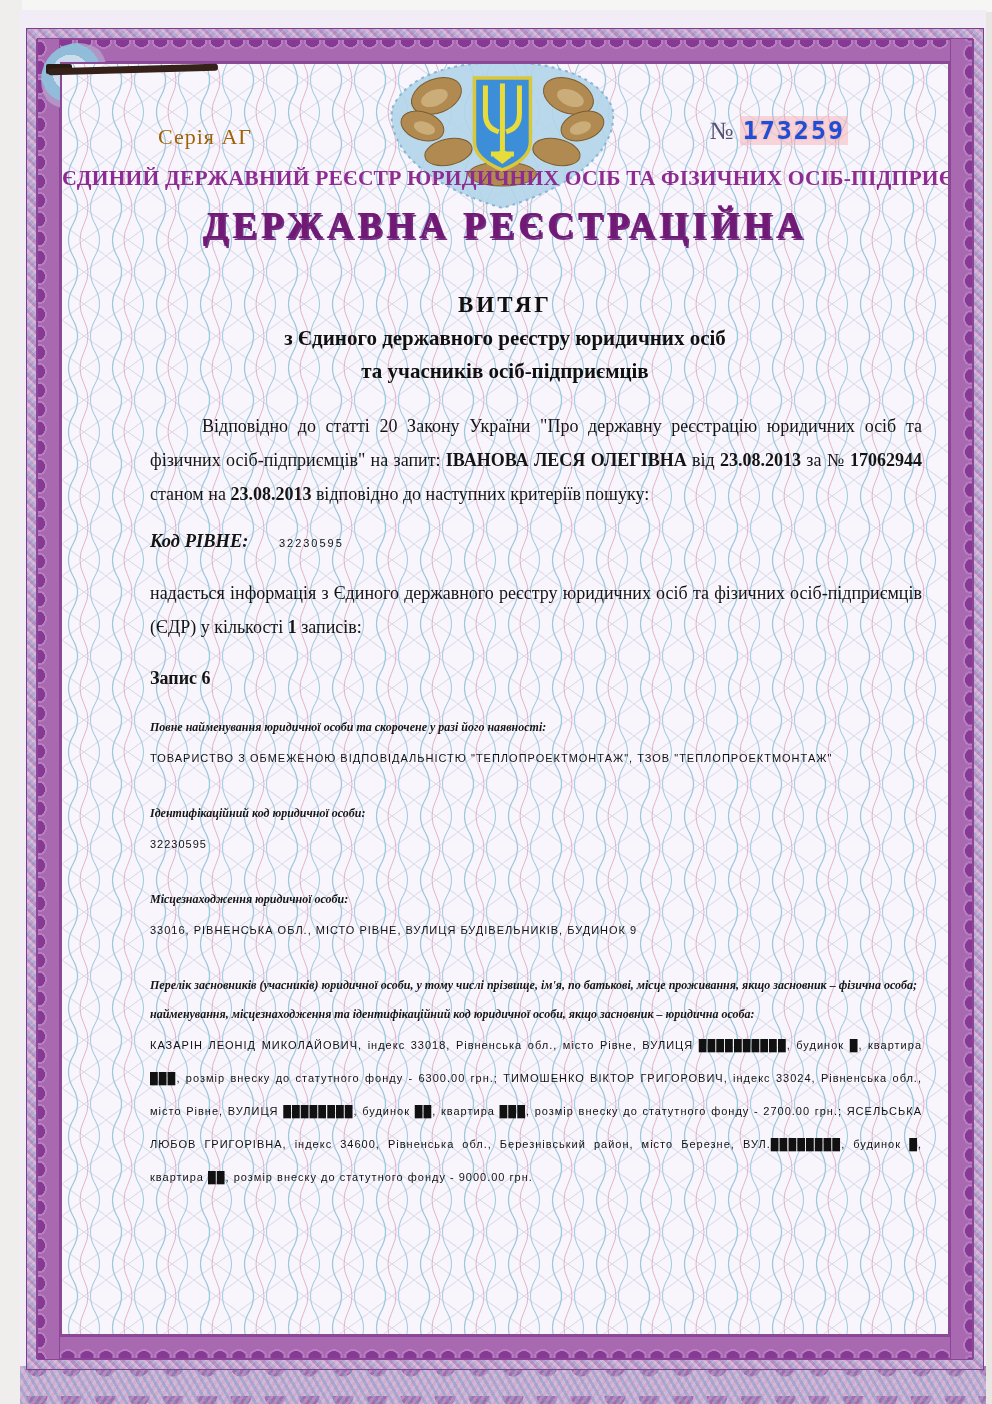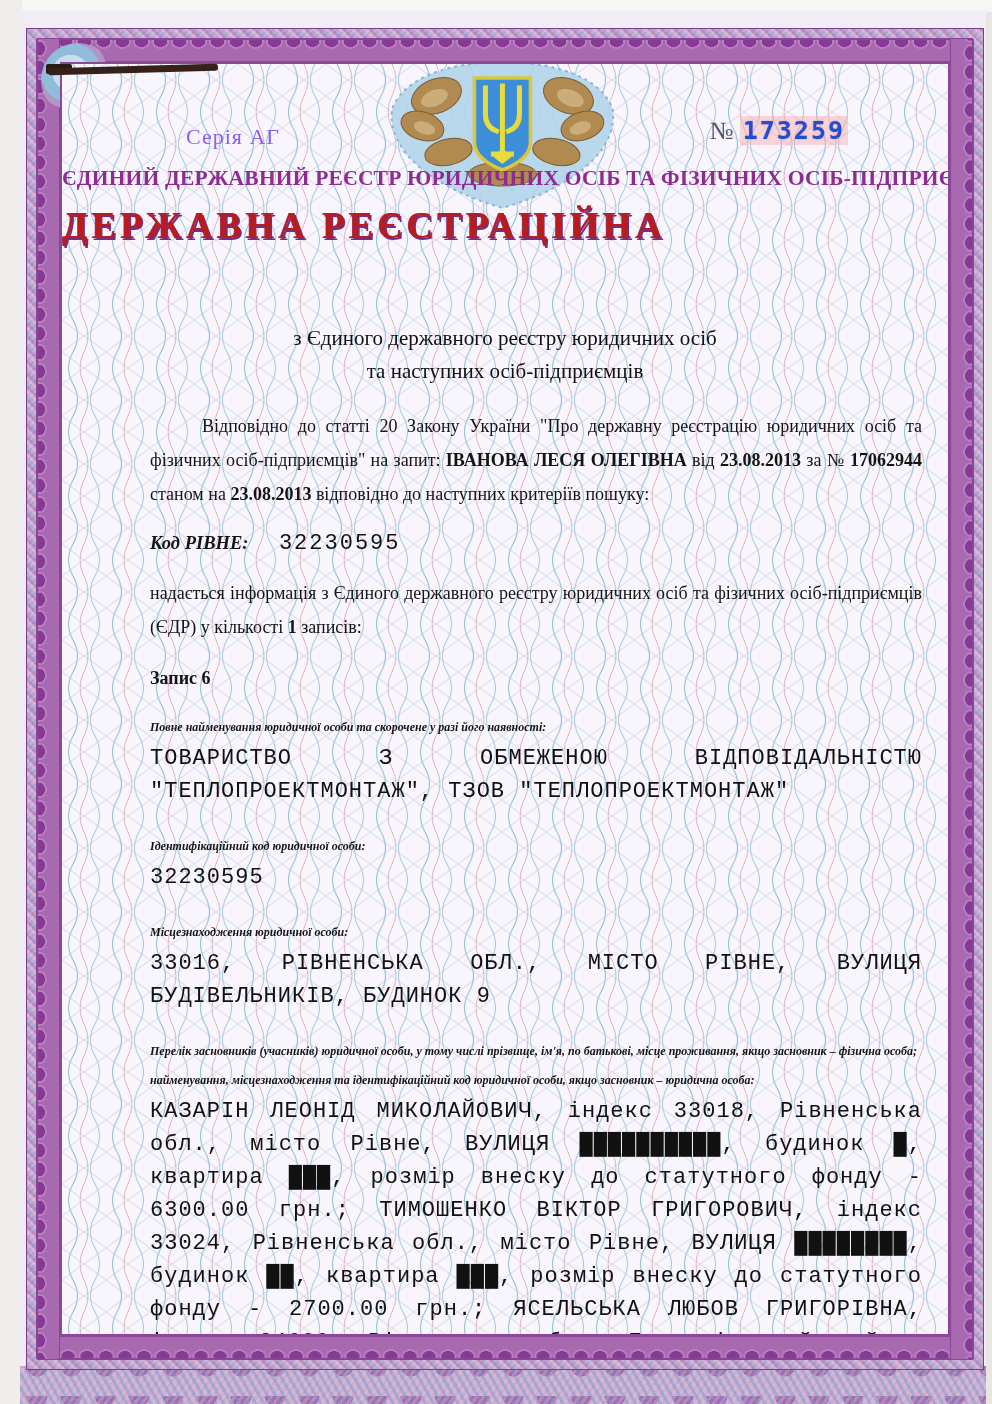--- a/index.html
+++ b/index.html
@@ -57,45 +57,45 @@
 
   
   .inner{position:absolute;left:33px;right:33px;top:33px;bottom:33px;
     border:2px solid #8a4a96;box-shadow:inset 0 0 0 3px #efe8f4, inset 0 0 0 4px #a06bac;
     background:#f8f6fc;overflow:hidden;}
   .inner svg.guilloche{position:absolute;inset:0;}
 
   .content{position:absolute;inset:0;}
 
   
-  .seria{position:absolute;left:124px;top:60px;font-size:22px;color:#8b5cf6;
+  .seria{position:absolute;left:96px;top:60px;font-size:22px;color:#a16207;
     font-family:"Liberation Serif",serif;letter-spacing:1px;}
   .serialnum{position:absolute;right:100px;top:52px;font-size:25px;color:#565170;white-space:nowrap;}
   .serialnum .digits{font-family:"DejaVu Sans Mono",monospace;color:#1d4ed8;font-weight:bold;
     letter-spacing:2px;background:rgba(245,170,175,.45);padding:0 3px;text-shadow:0 0 2px rgba(240,140,140,.9);}
   .register-name{position:absolute;left:0;right:0;top:102px;text-align:center;
     font-size:21.5px;font-weight:bold;color:#8d2b91;letter-spacing:.2px;white-space:nowrap;}
 
   .coa{position:absolute;left:50%;top:-8px;transform:translateX(-51%);}
 
-  .authority{position:absolute;left:0;right:0;top:140px;text-align:left;
-    font-size:37px;font-weight:bold;color:#b91c1c;letter-spacing:4px;line-height:43px;
+  .authority{position:absolute;left:0;right:0;top:140px;text-align:center;
+    font-size:37px;font-weight:bold;color:#701a75;letter-spacing:4px;line-height:43px;
     text-shadow:1.5px 1.5px 0 #733083, -0.5px -0.5px 0 #9a4ba4;}
   .doctype{position:absolute;left:0;right:0;top:228px;text-align:center;
     font-size:23px;font-weight:bold;color:#101010;letter-spacing:3px;}
   .subtitle{position:absolute;left:0;right:0;top:258px;text-align:center;
-    font-size:21px;font-weight:normal;color:#101010;line-height:33px;}
+    font-size:21px;font-weight:bold;color:#101010;line-height:33px;}
 
   
   .flow{position:absolute;left:88px;right:26px;top:345px;color:#141414;}
   .para{font-size:18px;line-height:34px;text-align:justify;margin:0;}
   .para.indent{text-indent:52px;}
   .seg-b{font-weight:bold;}
   .label{font-size:12px;font-weight:bold;font-style:italic;line-height:29px;text-align:left;margin:0;}
-  .mono{font-family:Liberation Mono, monospace;font-size:22px;letter-spacing:1px;
+  .mono{font-family:Liberation Sans, sans-serif;font-size:11px;letter-spacing:1px;
     line-height:33px;text-align:justify;margin:0;color:#111;}
   .edrpou-row{margin-top:16px;font-size:18px;}
   .edrpou-row .label{display:inline;font-size:18.5px;}
   .edrpou-row .mono{display:inline;margin-left:26px;letter-spacing:2px;}
   .record-header{margin-top:24px;font-size:18px;font-weight:bold;}
   .section{margin-top:24px;}
 
   .pen-mark{position:absolute;left:28px;top:56px;width:170px;height:7px;background:#35211a;
     border-radius:3px;transform:rotate(-1.6deg);}
   .pen-mark2{position:absolute;left:26px;top:54px;width:26px;height:10px;background:#2a1a14;border-radius:2px;}
@@ -169,24 +169,25 @@
           </g>
           <path d="M128,92 l-9,9 9,7 9,-7 Z" fill="#e8dc3c"></path>
         </svg>
 
         <div class="register-name">ЄДИНИЙ ДЕРЖАВНИЙ РЕЄСТР ЮРИДИЧНИХ ОСІБ ТА ФІЗИЧНИХ ОСІБ-ПІДПРИЄМЦІВ</div>
 
         <div class="authority">
           <div>ДЕРЖАВНА РЕЄСТРАЦІЙНА</div>
         </div>
 
+        <div class="doctype">ВИТЯГ</div>
 
         <div class="subtitle">
           <div>з Єдиного державного реєстру юридичних осіб</div>
-          <div>та наступних осіб-підприємців</div>
+          <div>та учасників осіб-підприємців</div>
         </div>
 
         <div class="flow">
 
           <p class="para indent"><span>Відповідно до статті 20 Закону України "Про державну реєстрацію юридичних осіб та фізичних осіб-підприємців" на запит: </span><span class="seg-b">ІВАНОВА ЛЕСЯ ОЛЕГІВНА</span><span> від </span><span class="seg-b">23.08.2013</span><span> за № </span><span class="seg-b">17062944</span><span> станом на </span><span class="seg-b">23.08.2013</span><span> відповідно до наступних критеріїв пошуку:</span></p>
 
           <div class="edrpou-row">
             <span class="label">Код РІВНЕ:</span>
             <span class="mono">32230595</span>
           </div>

